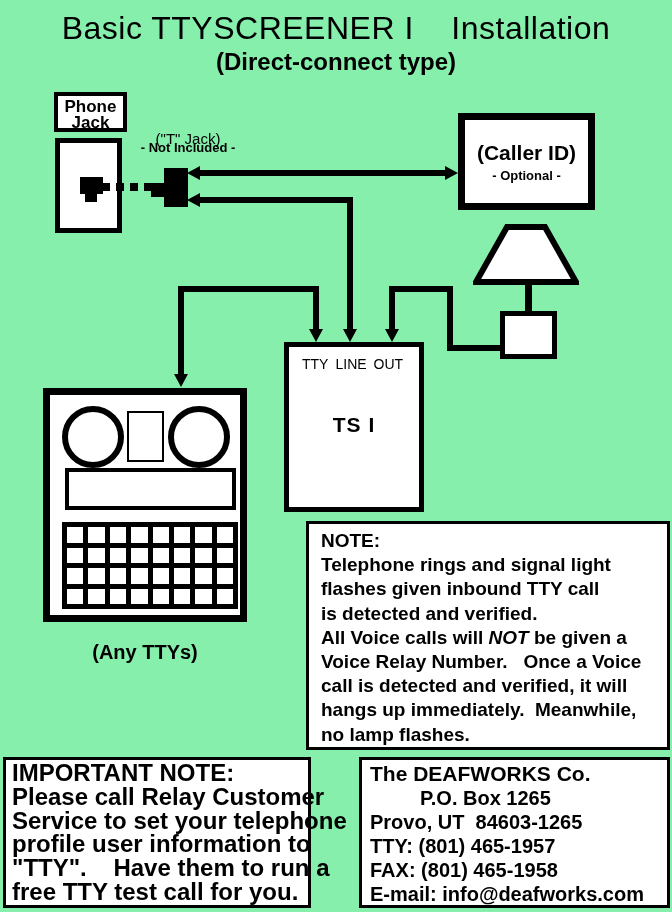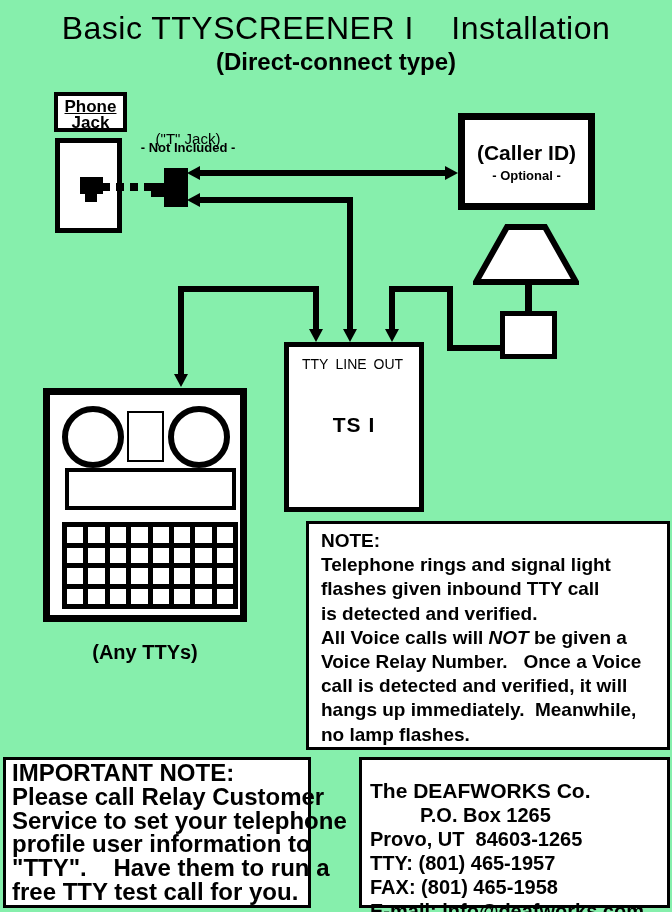--- a/index.html
+++ b/index.html
@@ -11,21 +11,21 @@
   .box{border-style:solid;border-color:#000;background:#fff;box-sizing:border-box;position:absolute;}
   .bar{position:absolute;background:#000;}
   .ah{position:absolute;width:0;height:0;}
   .ahL{border-top:7px solid transparent;border-bottom:7px solid transparent;border-right:13px solid #000;}
   .ahR{border-top:7px solid transparent;border-bottom:7px solid transparent;border-left:13px solid #000;}
   .ahD{border-left:7px solid transparent;border-right:7px solid transparent;border-top:13px solid #000;}
   .b{font-weight:bold;}
   #title{top:10px;left:0;width:672px;font-size:32px;letter-spacing:0.5px;}
   #subtitle{top:48px;left:0;width:672px;font-size:24px;}
   #pj-label{left:54px;top:92px;width:73px;height:40px;border-width:4px;
-            font-size:17px;font-weight:bold;line-height:16px;text-align:center;padding-top:3px;text-decoration:underline;}
+            font-size:17px;font-weight:bold;line-height:16px;text-align:center;padding-top:3px;}
   #wallplate{left:55px;top:138px;width:67px;height:95px;border-width:5px;}
   #plug{left:80px;top:177px;width:23px;height:17px;background:#000;}
   #plugtab{left:85px;top:193px;width:12px;height:9px;background:#000;}
   #cord{left:102px;top:183px;width:52px;height:8px;
         background:repeating-linear-gradient(90deg,#000 0 8px,transparent 8px 14px);}
   #tjack-nub{left:151px;top:183px;width:14px;height:14px;background:#000;}
   #tjack-main{left:164px;top:168px;width:24px;height:39px;background:#000;}
   #tjack-label{left:128px;top:130px;width:120px;font-size:15px;}
   #tjack-note{left:128px;top:140px;width:120px;font-size:13px;font-weight:bold;}
   #callerid{left:458px;top:113px;width:137px;height:97px;border-width:7px;
@@ -46,21 +46,21 @@
   #tty-display{position:absolute;left:15px;top:73px;width:163px;height:34px;border:4px solid #000;background:#fff;}
   #tty-kbd{position:absolute;left:12px;top:127px;width:166px;height:77px;background:#000;
            display:grid;grid-template-columns:repeat(8,1fr);grid-template-rows:repeat(4,1fr);gap:5px;padding:5px;}
   #tty-kbd i{background:#fff;display:block;}
   #tty-caption{left:43px;top:641px;width:204px;font-size:20px;font-weight:bold;}
   #notebox{left:306px;top:521px;width:364px;height:229px;border-width:3px;
            padding:5px 8px 0 12px;font-size:19px;font-weight:bold;line-height:24.2px;}
   #impbox{left:3px;top:757px;width:308px;height:151px;border-width:3px;
           padding:1px 6px;font-size:24px;font-weight:bold;line-height:23.8px;}
   #contactbox{left:359px;top:757px;width:311px;height:151px;border-width:3px;
-              padding:19px 4px 0 8px;font-size:20px;font-weight:bold;line-height:24px;}
+              padding:2px 4px 0 8px;font-size:20px;font-weight:bold;line-height:24px;}
   #contactbox .company{font-size:21px;}
   .em-it{font-style:italic;}
 </style>
 </head>
 <body>
 
 <div id="page">
 
   <div id="title" class="abs ctr pre">Basic TTYSCREENER I    Installation</div>
   <div id="subtitle" class="abs ctr b">(Direct-connect type)</div>

